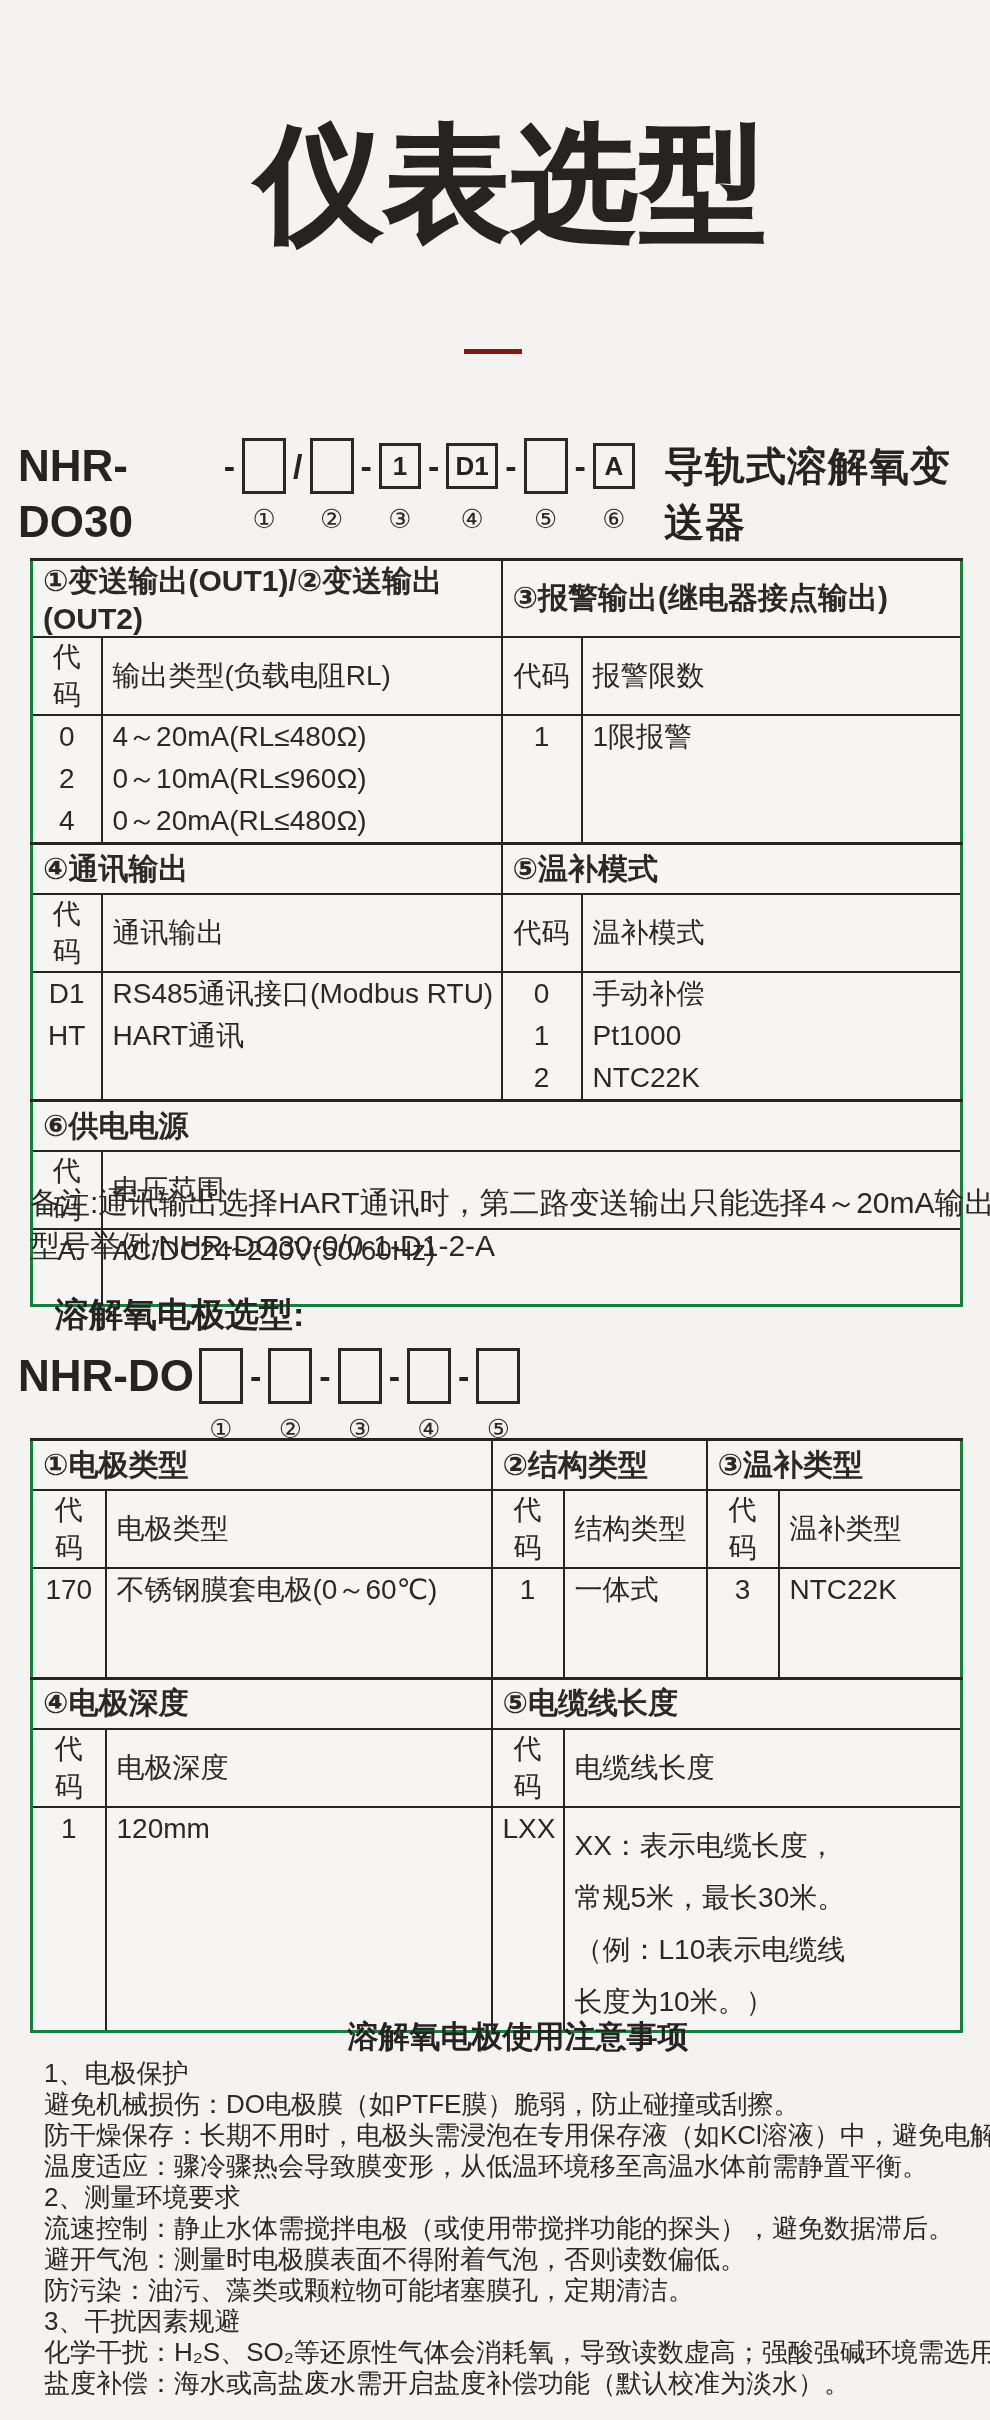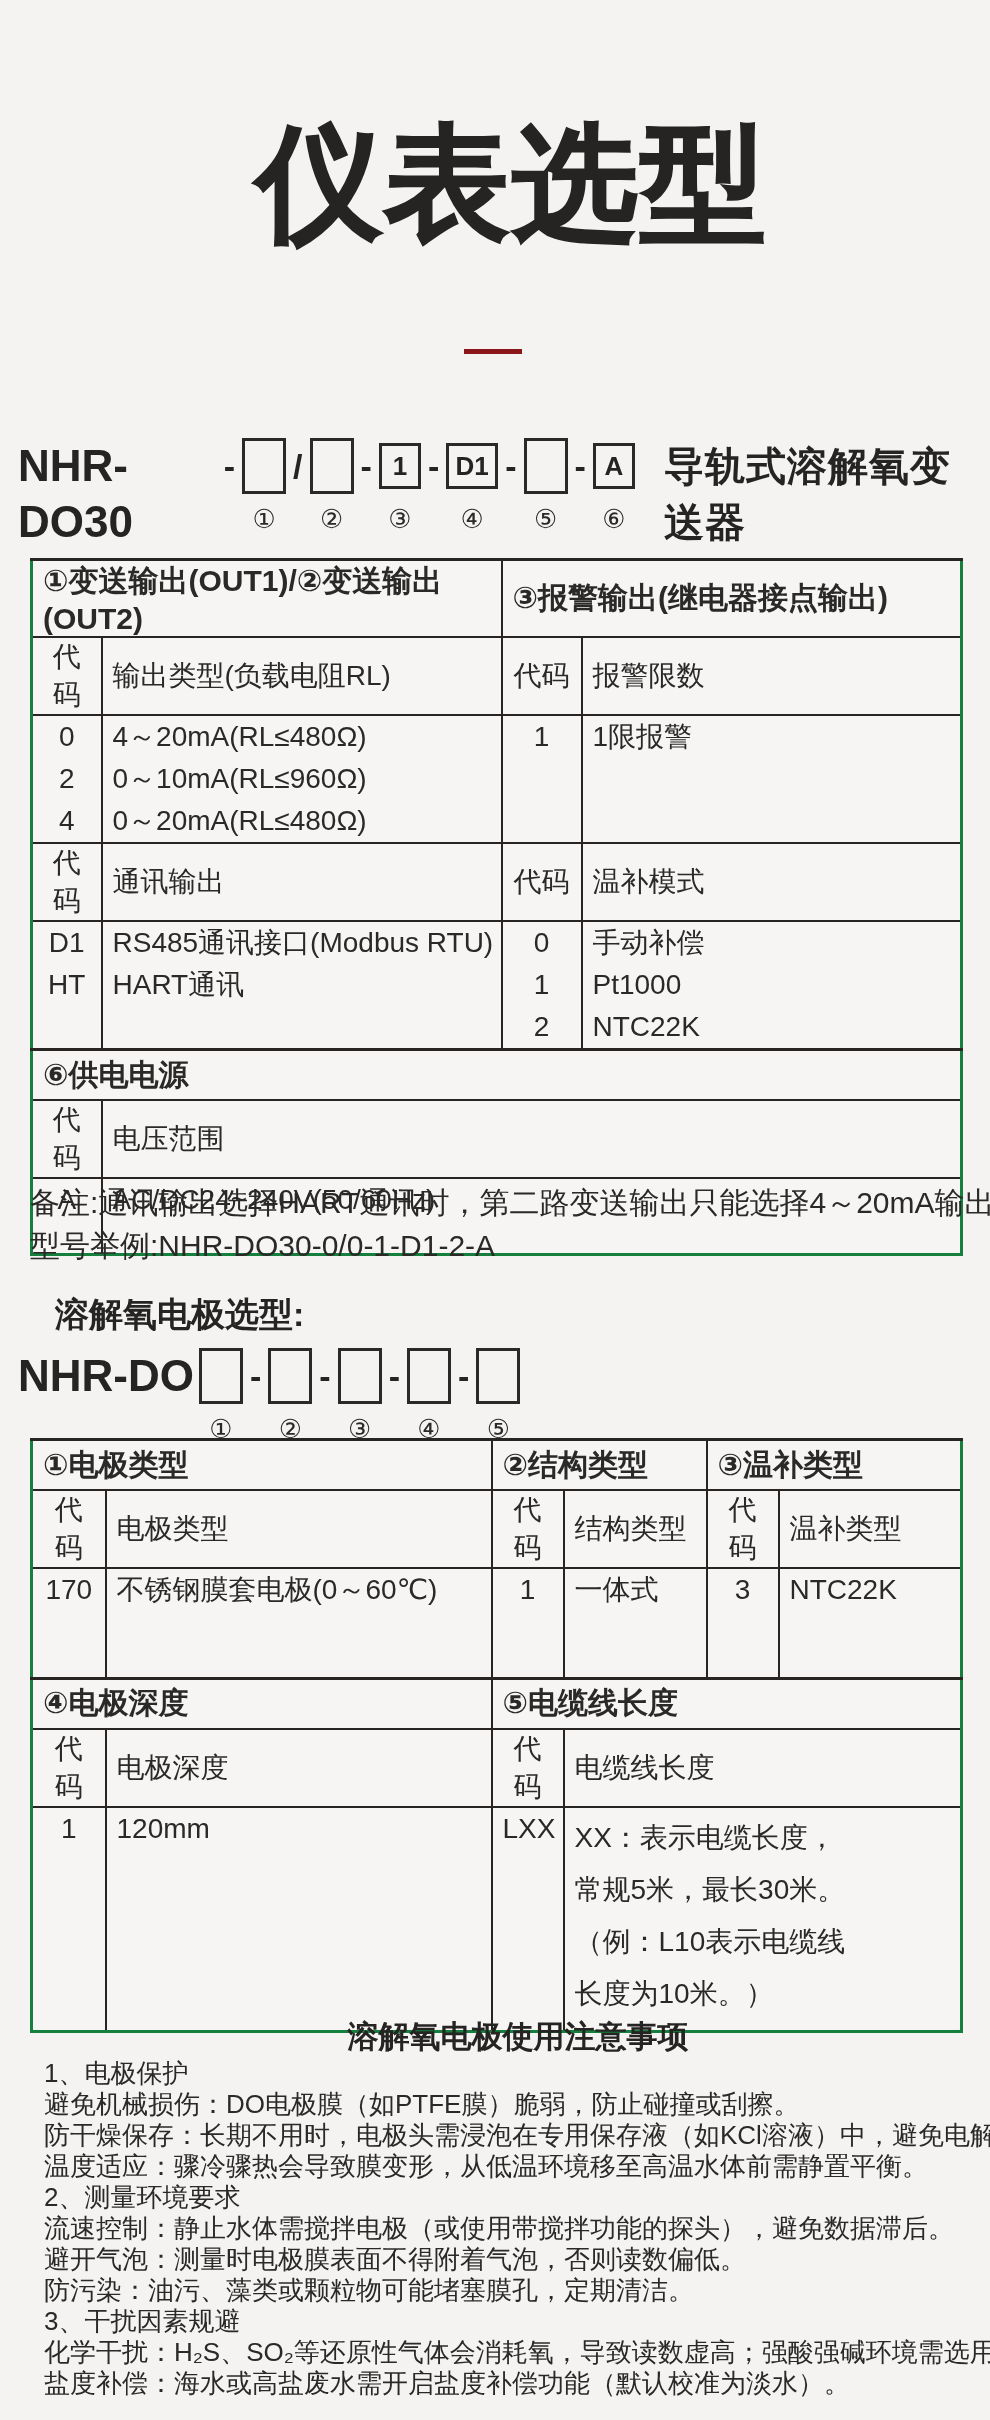--- a/index.html
+++ b/index.html
@@ -46,21 +46,21 @@
     border:2px solid #272422; padding:0 10px;
     font-size:28px; color:#2b2928; overflow:hidden;
   }
   tr.sec td { border-top-width:3px; border-bottom-width:2px;
     font-size:30px; font-weight:700; height:48px; }
   tr.sub td { height:40px; }
   tr.data td { vertical-align:top; }
   td.code { text-align:center; padding:0 4px; }
   td.vdiv { border-left-width:3px; }
   .line { height:42px; line-height:42px; white-space:nowrap; }
-  .mlines { line-height:52px; padding-top:4px; white-space:pre-line; }
+  .mlines { line-height:52px; padding-top:12px; white-space:pre-line; }
 
   
   .note { position:absolute; left:30px; font-size:30px; color:#2b2928; white-space:nowrap; }
 
   
   .sub-heading { position:absolute; left:55px; top:1292px; font-size:34px; font-weight:700; color:#262423; }
 
   
   .usage { position:absolute; left:30px; top:2016px; width:930px; }
   .usage-title { text-align:center; font-size:31px; font-weight:700; line-height:42px; color:#262423;padding-left:46px; }
@@ -149,20 +149,24 @@
         <div class="line">4～20mA(RL≤480Ω)</div>
         <div class="line">0～10mA(RL≤960Ω)</div>
         <div class="line">0～20mA(RL≤480Ω)</div>
       </td>
       <td class="code vdiv">
         <div class="line">1</div>
       </td>
       <td>
         <div class="line">1限报警</div>
       </td>
+    </tr>
+    <tr class="sec">
+      <td colspan="2">④通讯输出</td>
+      <td colspan="2" class="vdiv">⑤温补模式</td>
     </tr>
     <tr class="sub">
       <td class="code">代码</td>
       <td>通讯输出</td>
       <td class="code vdiv">代码</td>
       <td>温补模式</td>
     </tr>
     <tr class="data" style="height:126px;">
       <td class="code">
         <div class="line">D1</div>

